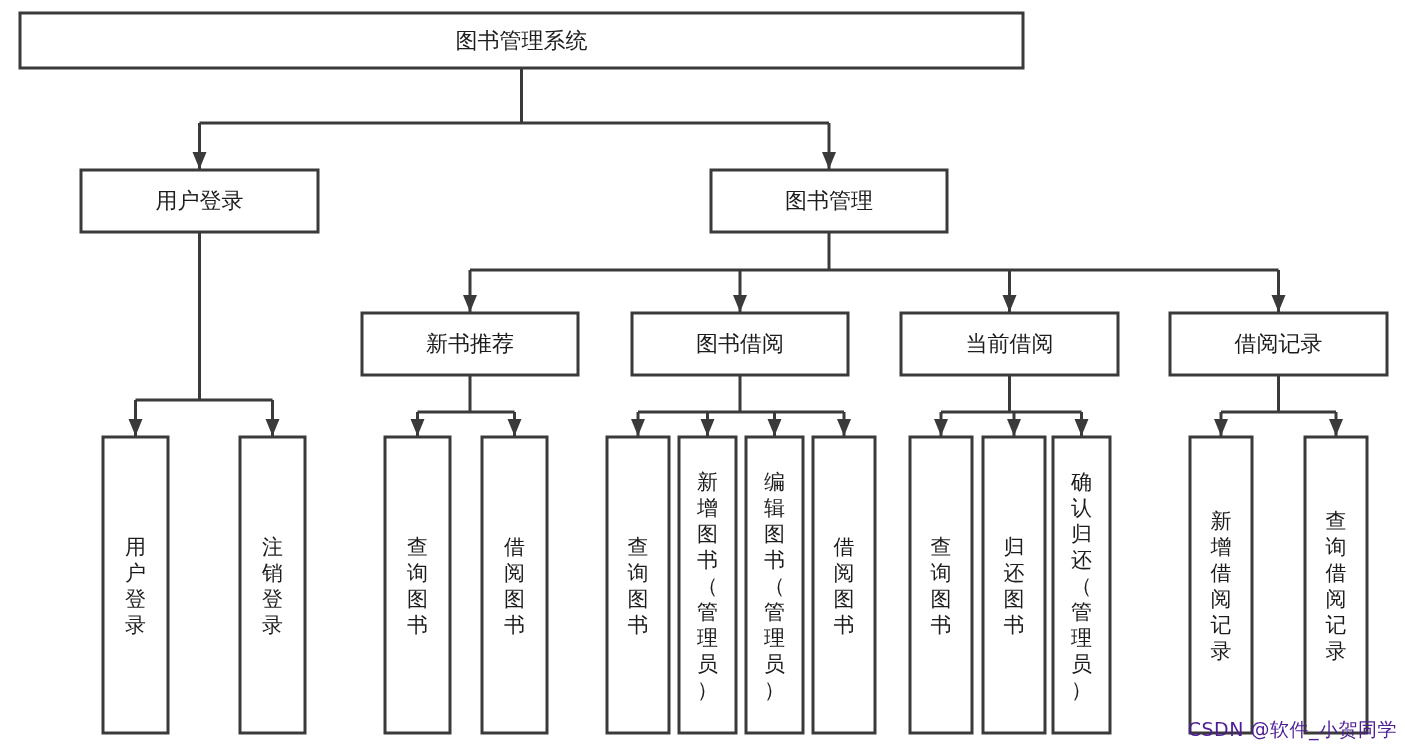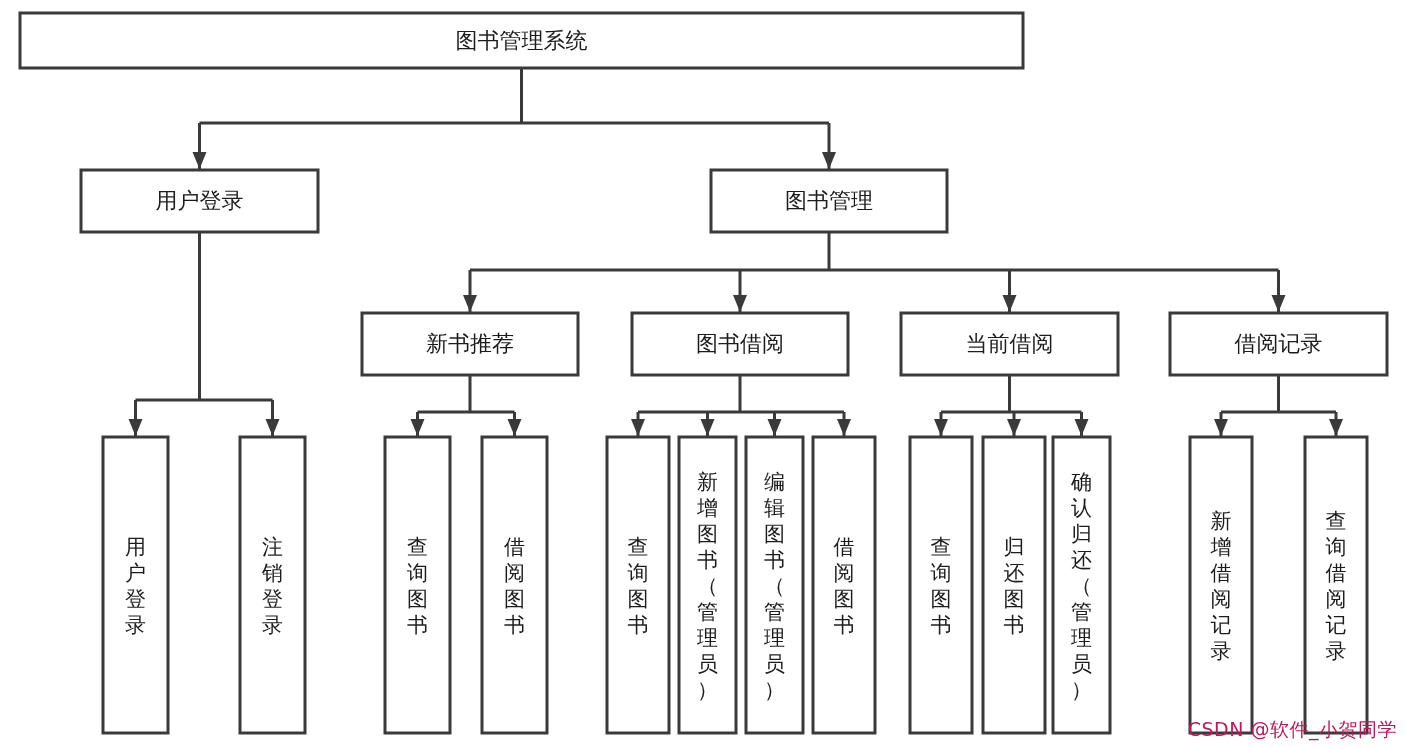--- a/index.html
+++ b/index.html
@@ -52,21 +52,21 @@
   .arrow-head {
     fill: #3a3a3a;
     stroke: none;
   }
   .watermark-text {
     position: absolute;
     right: 8px;
     bottom: 4px;
     font-family: "DejaVu Sans", "Liberation Sans", sans-serif;
     font-size: 19px;
-    color: #be185d;
+    color: #4c1d95;
     white-space: nowrap;
     letter-spacing: 0.5px;
     pointer-events: none;
   }
 </style>
 </head>
 <body>
 
 <div id="diagram-root">
   <svg id="flowchart" viewBox="0 0 1405 747" xmlns="http://www.w3.org/2000/svg">

